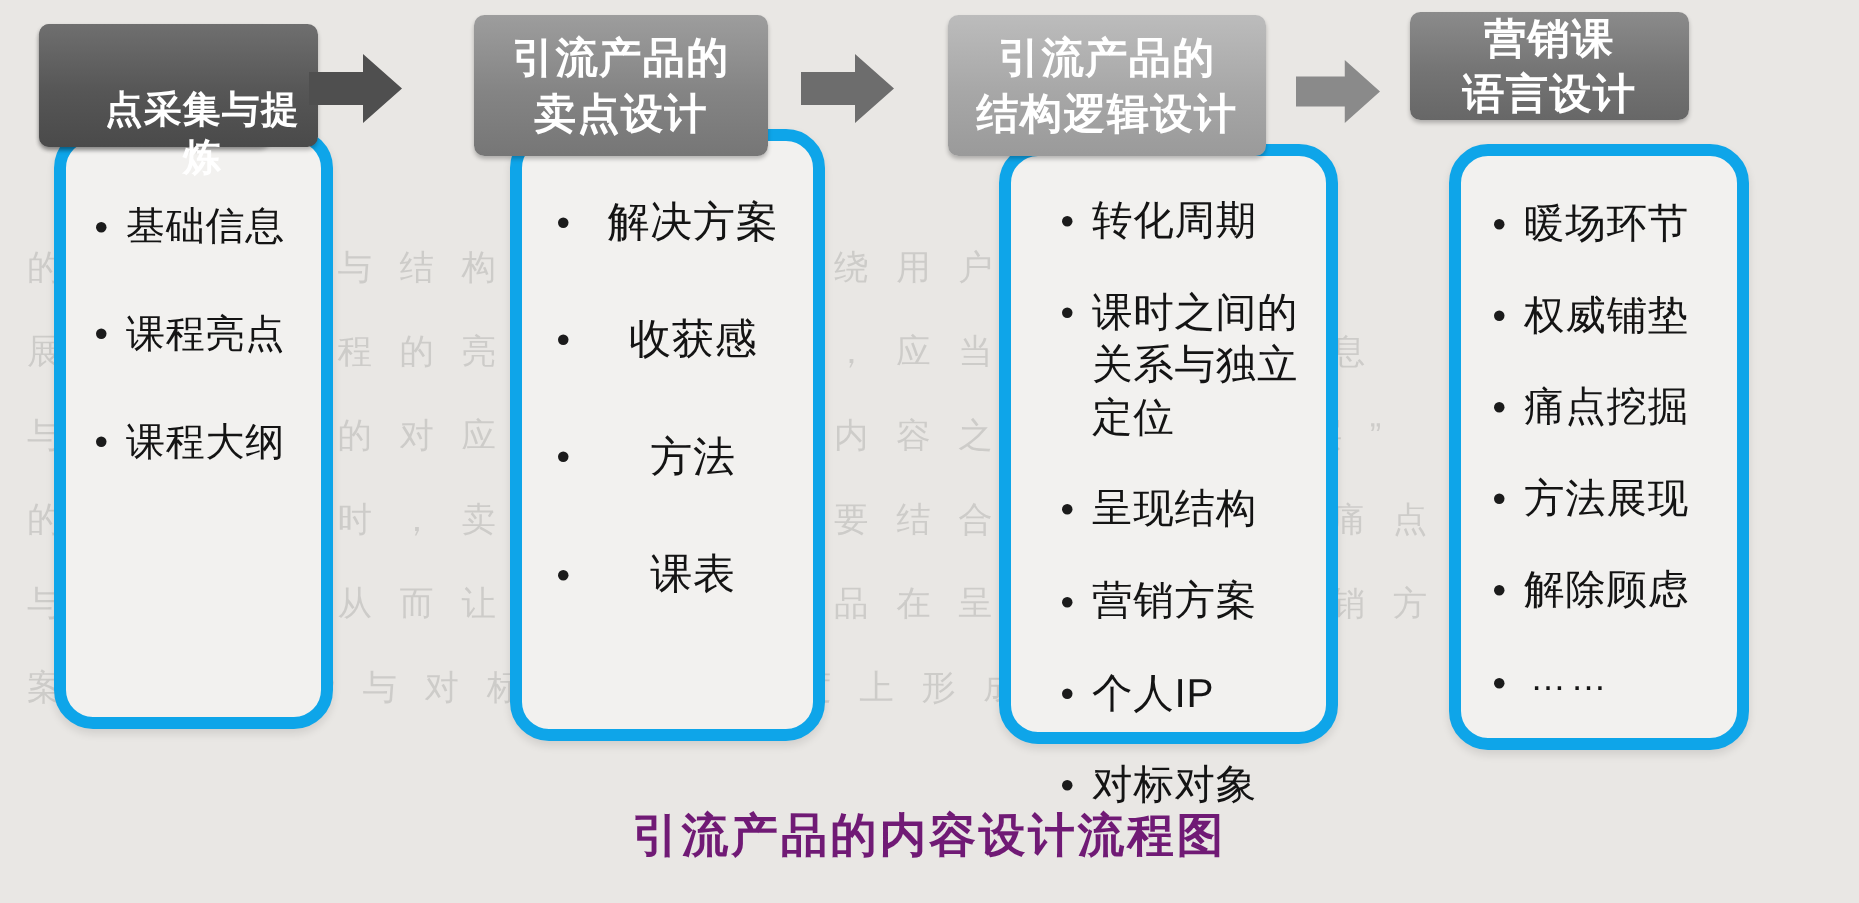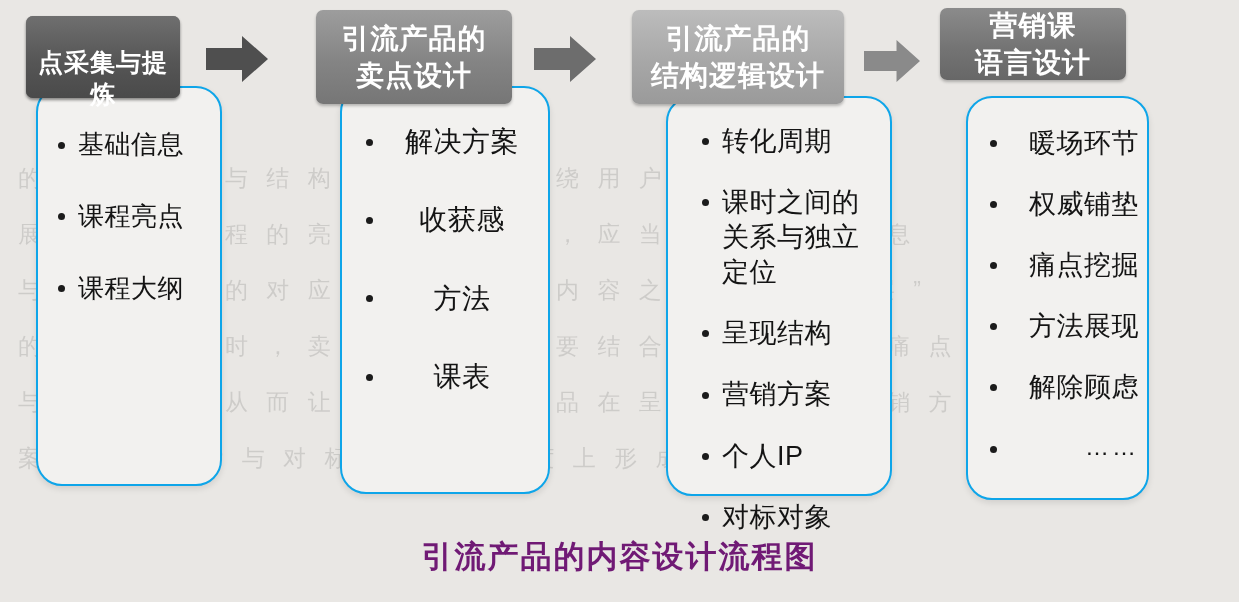--- a/index.html
+++ b/index.html
@@ -86,29 +86,29 @@
   }
   .arrow svg { display: block; width: 100%; height: 100%; }
   .arrow-1 { left: 206px; top: 36px; }
   .arrow-2 { left: 534px; top: 36px; }
   .arrow-3 { left: 864px; top: 40px; width: 56px; height: 42px; }
 
   
   .card {
     position: absolute;
     background: #f2f1ef;
-    border: 2px solid #0ea5e9;
+    border: 8px solid #0ea5e9;
     border-radius: 26px;
     box-shadow: 0 3px 6px rgba(0,0,0,0.10);
     box-sizing: border-box;
   }
   .card-1 { left: 36px; top: 86px; width: 186px; height: 400px; }
   .card-2 { left: 340px; top: 86px; width: 210px; height: 408px; }
   .card-3 { left: 666px; top: 96px; width: 226px; height: 400px; }
-  .card-4 { left: 966px; top: 96px; width: 183px; height: 404px; text-align: right; }
+  .card-4 { left: 966px; top: 96px; width: 200px; height: 404px; }
 
   .items {
     list-style: none;
     margin: 0;
     padding: 0;
   }
   .items li {
     position: relative;
     padding-left: 26px;
     font-size: 26px;
@@ -165,21 +165,21 @@
     <div class="card card-1">
       <ul class="items items-1">
         <li><span class="dot"></span><span>基础信息</span></li>
         <li><span class="dot"></span><span>课程亮点</span></li>
         <li><span class="dot"></span><span>课程大纲</span></li>
       </ul>
     </div>
     <div class="head head-1">
       <span class="txt">正价课的亮</span>
     </div>
-    <div class="head head-1" style="top:16px; align-items:center;">
+    <div class="head head-1" style="top:16px; align-items:flex-start;padding-left:32px;">
       <span class="txt" style="margin-top:41px;">点采集与提炼</span>
     </div>
 
     <div class="arrow arrow-1">
       <svg viewBox="0 0 62 46" preserveAspectRatio="none">
         <polygon points="0,12 36,12 36,0 62,23 36,46 36,34 0,34" fill="#4f4f4f"></polygon>
       </svg>
     </div>
 
     <div class="card card-2">

